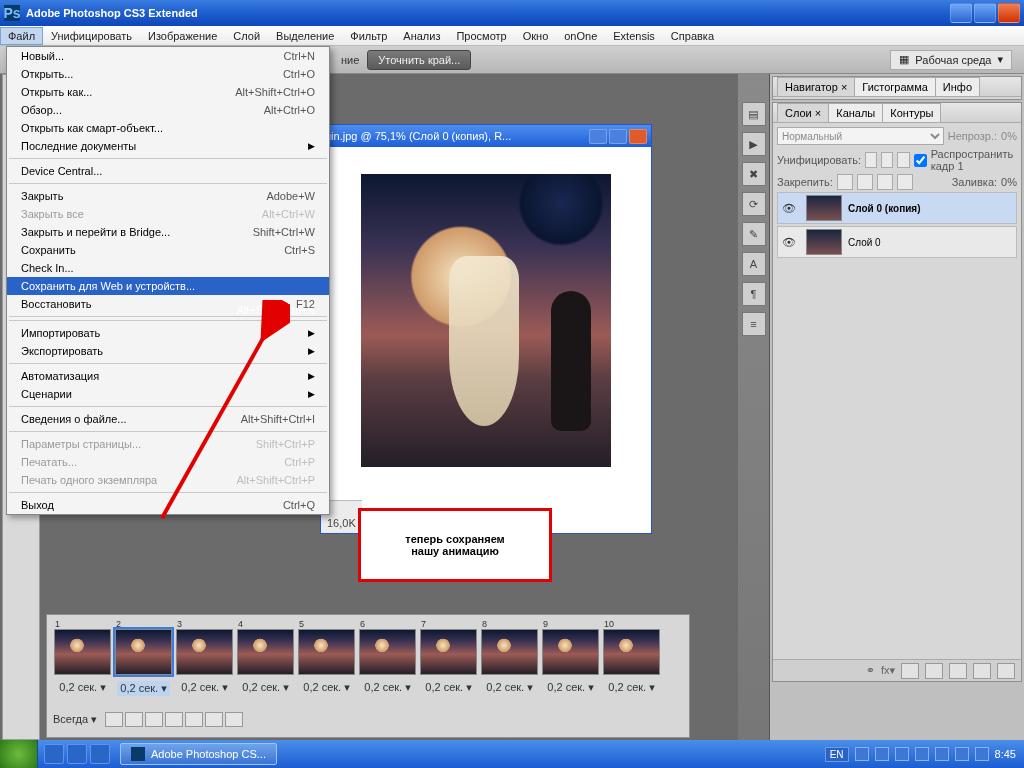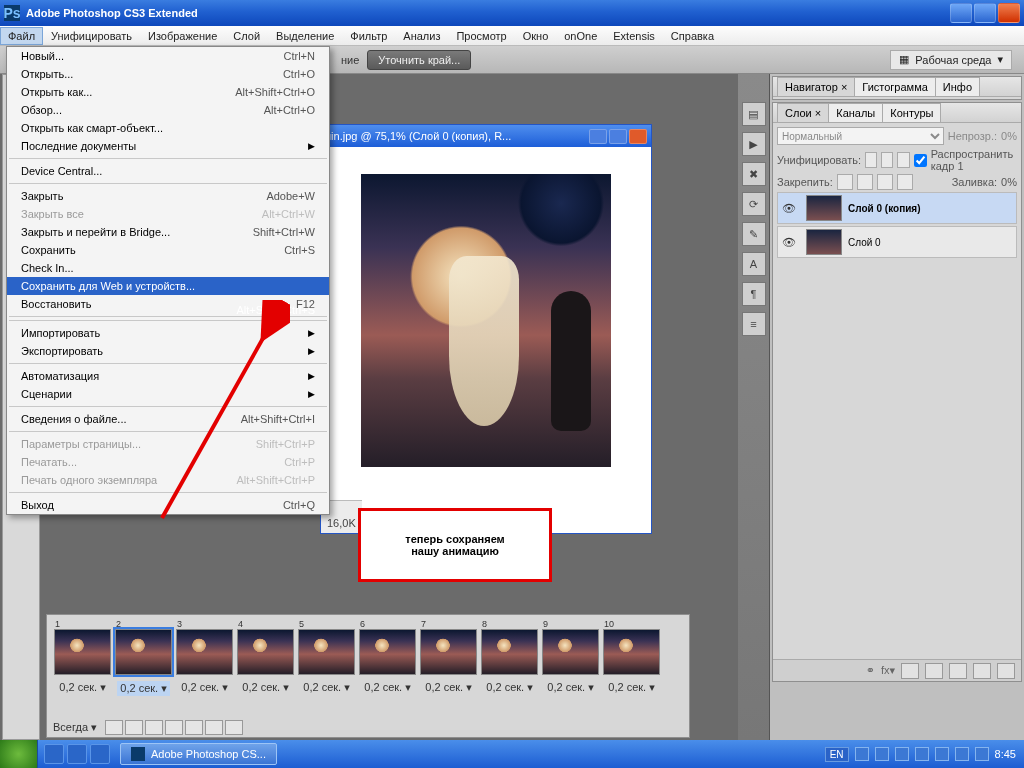--- a/index.html
+++ b/index.html
@@ -54,21 +54,21 @@
 .anim-tabs{height:20px; background:linear-gradient(#e9e9e9,#d5d5d5); border-bottom:1px solid #aaa; display:flex; align-items:flex-end; padding-left:6px;}
 .anim-tabs .tab{padding:3px 8px; background:#ededed; border:1px solid #aaa; border-bottom:none; margin-right:-1px; font-size:10px;}
 .anim-tabs .tab.active{background:#d7d7d7;}
 .frames{display:flex; gap:2px; padding:4px 6px; overflow:hidden;}
 .frame{width:59px; display:flex; flex-direction:column; align-items:center;}
 .frame .num{align-self:flex-start; font-size:9px; color:#333; padding-left:2px;}
 .frame .thumb{width:57px; height:46px; border:1px solid #888; background:radial-gradient(circle at 40% 35%, #f5e4c0 0%, #d09b6a 15%, transparent 16%), linear-gradient(to bottom,#0c1730 0%,#3a3254 25%,#9b5b55 55%,#241e28 100%);}
 .frame.sel .thumb{outline:2px solid #3a7de0;}
 .frame .dur{font-size:11px; color:#333; margin-top:6px; display:flex; align-items:center; gap:2px;}
 .frame.sel .dur{background:#bcd4f2; padding:1px 3px;}
-.anim-footer{position:absolute; bottom:2px; left:6px; display:flex; align-items:center; gap:8px; font-size:10px; color:#333;}
+.anim-footer{position:absolute; bottom:10px; left:6px; display:flex; align-items:center; gap:8px; font-size:10px; color:#333;}
 .anim-ctrl{display:flex; gap:2px;} .anim-ctrl .b{width:18px;height:15px;background:#e5e5e5;border:1px solid #999;}
 
 .right-panels { position:absolute; right:0; top:74px; width:286px; bottom:28px; background:#bfbfbf; }
 .dock-strip{position:absolute; left:0; top:0; width:32px; bottom:0; background:linear-gradient(#8a8a8a,#777); border-right:1px solid #555; display:flex; flex-direction:column; align-items:center; padding-top:28px; gap:6px;}
 .dock-btn{width:24px;height:24px; background:#cfcfcf; border:1px solid #777; display:flex; align-items:center; justify-content:center; color:#444;}
 .panel-stack{position:absolute; left:32px; top:0; right:0; bottom:0;}
 .panel{background:#d7d7d7; border:1px solid #8f8f8f; margin:2px;}
 .panel .ptabs{height:20px; background:linear-gradient(#e6e6e6,#d2d2d2); border-bottom:1px solid #aaa; display:flex; align-items:flex-end; padding-left:4px;}
 .panel .ptab{padding:3px 7px; background:#ededed; border:1px solid #aaa; border-bottom:none; margin-right:-1px; font-size:10px;}
 .panel .ptab.active{background:#d7d7d7;}

